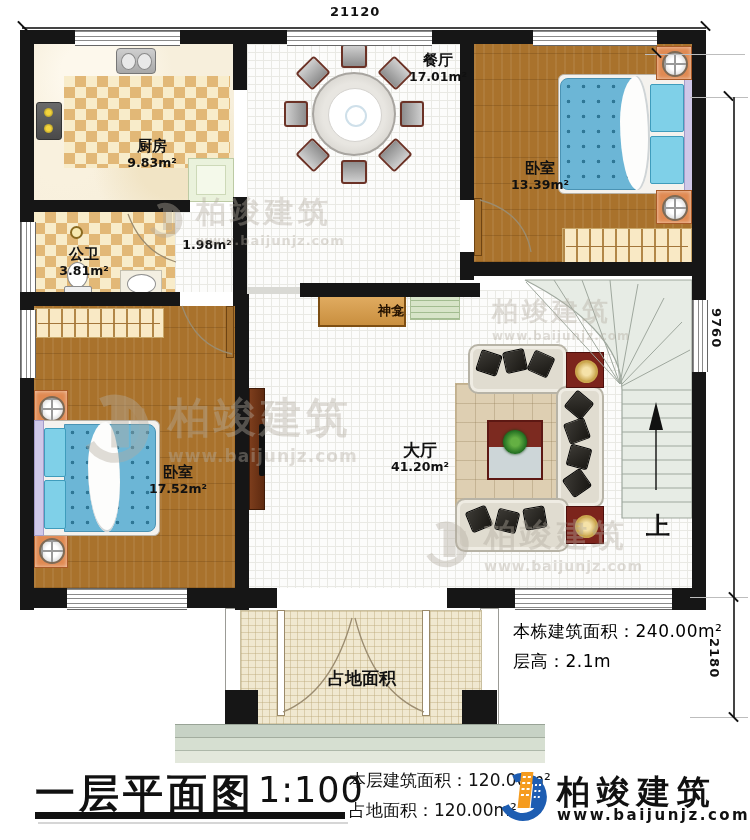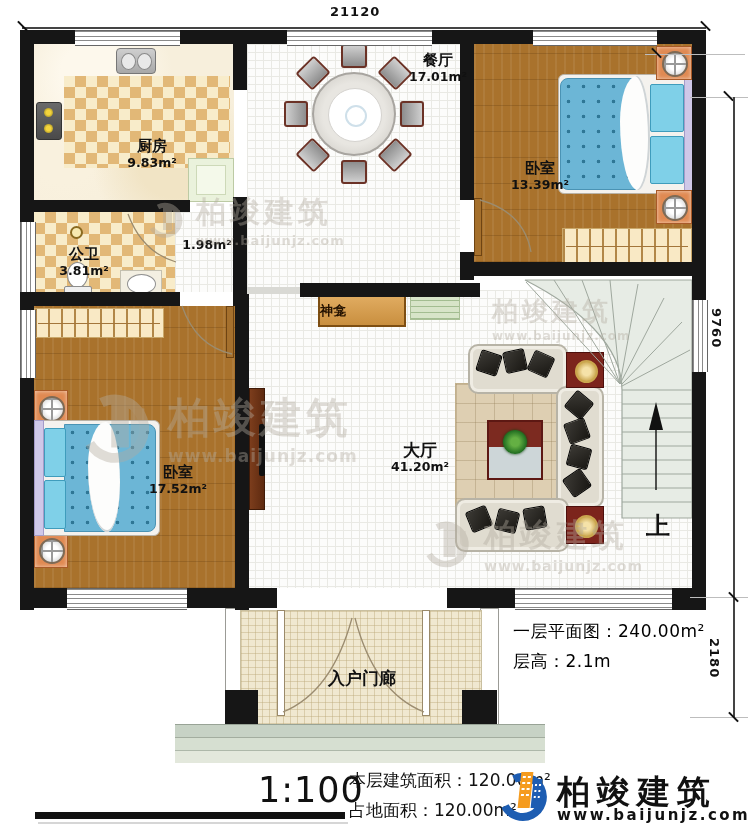--- a/index.html
+++ b/index.html
@@ -123,21 +123,21 @@
   <div class="abs" style="left:684px;top:74px;width:7px;height:118px;background:#cfc8e8;border:1px solid #a49bc8;"></div>
   <div class="lampbox" style="left:656px;top:46px;width:34px;height:32px;">
       <div class="lamp" style="left:5px;top:4px;"></div>
     </div>
   <div class="lampbox" style="left:656px;top:190px;width:34px;height:32px;">
       <div class="lamp" style="left:5px;top:4px;"></div>
     </div>
   <div class="abs hangers" style="left:562px;top:228px;width:128px;height:34px;"></div>
   <div class="abs" style="left:474px;top:198px;width:6px;height:56px;background:#a5702d;border:1px solid #6e4413;"></div>
 
-  <div class="abs" style="left:318px;top:295px;width:88px;height:32px;background:linear-gradient(#e0ab60,#c98f3f);border:2px solid #7d4e12;box-sizing:border-box;text-align:left;font-weight:700;font-size:13px;line-height:28px;color:#241200;">
+  <div class="abs" style="left:318px;top:295px;width:88px;height:32px;background:linear-gradient(#e0ab60,#c98f3f);border:2px solid #7d4e12;box-sizing:border-box;text-align:right;font-weight:700;font-size:13px;line-height:28px;color:#241200;">
     <span>神龛</span>
   </div>
   <div class="abs" style="left:410px;top:292px;width:48px;height:26px;background:#d7e4c8;background-image:repeating-linear-gradient(0deg,rgba(110,150,90,.5) 0 1px,transparent 1px 6px);border:1px solid #a9bf96;"></div>
 
   <div class="abs" style="left:249px;top:388px;width:14px;height:120px;background:linear-gradient(90deg,#7c3d1c,#5e2a10);border:1px solid #401b08;"></div>
   <div class="abs" style="left:259px;top:424px;width:6px;height:52px;background:#111;border-radius:2px;"></div>
   <div class="abs" style="left:455px;top:383px;width:112px;height:144px;background:#decfb2;border:1px solid #c2b08c;background-image:linear-gradient(rgba(140,120,80,.3) 1px,transparent 1px),linear-gradient(90deg,rgba(140,120,80,.3) 1px,transparent 1px);background-size:19px 19px;"></div>
   <div class="sofa" style="left:468px;top:344px;width:96px;height:46px;"></div>
   <div class="pillowD" style="left:478px;top:352px;transform:rotate(18deg);"></div>
   <div class="pillowD" style="left:504px;top:350px;transform:rotate(-12deg);"></div>
@@ -269,40 +269,40 @@
   </div>
   <div class="rlabel" style="left:178px;top:464px;">
     <div class="nm">卧室</div>
       <div class="ar">17.52m²</div>
   </div>
   <div class="rlabel" style="left:420px;top:440px;">
     <div class="nm" style="font-size:17px;">大厅</div>
       <div class="ar">41.20m²</div>
   </div>
   <div class="rlabel" style="left:362px;top:668px;">
-    <div class="nm" style="font-size:17px;">入户门廊</div>
+    <div class="nm" style="font-size:17px;">占地面积</div>
   </div>
 
   <div class="dim" style="left:330px;top:4px;">21120</div>
   <div class="dimline" style="left:22px;top:27px;width:684px;height:1.5px;"></div>
   <div class="tick" style="left:16px;top:25px;"></div>
   <div class="tick" style="left:699px;top:25px;"></div>
   <div class="ext" style="left:645px;top:54px;width:100px;height:1px;"></div>
   <div class="ext" style="left:690px;top:97px;width:58px;height:1px;"></div>
   <div class="tick" style="left:650px;top:52px;"></div>
   <div class="tick" style="left:722px;top:95px;"></div>
   <div class="dimline" style="left:733px;top:97px;width:1.5px;height:621px;"></div>
   <div class="ext" style="left:690px;top:597px;width:58px;height:1px;"></div>
   <div class="ext" style="left:690px;top:717px;width:58px;height:1px;"></div>
   <div class="tick" style="left:727px;top:596px;"></div>
   <div class="tick" style="left:727px;top:716px;"></div>
   <div class="vdim" style="left:724px;top:308px;">9760</div>
   <div class="vdim" style="left:722px;top:638px;">2180</div>
 
-  <div class="note" style="left:513px;top:620px;">一层平面图：240.00m²</div>
+  <div class="note" style="left:513px;top:620px;">本栋建筑面积：240.00m²</div>
   <div class="note" style="left:513px;top:650px;">层高：2.1m</div>
 
   <div class="wm" style="left:148px;top:192px;">
     <svg width="40" height="46" viewBox="0 0 40 44" style="position:static;">
         <path d="M4 30 A 15 15 0 1 0 10 9" stroke="currentColor" stroke-width="5" fill="none"></path>
         <rect x="15" y="7" width="9" height="25" fill="currentColor"></rect>
         <rect x="25" y="12" width="7" height="20" fill="currentColor" opacity=".85"></rect>
       </svg>
     <div>
         <div class="t1" style="font-size:30px;">柏竣建筑</div>
@@ -331,20 +331,21 @@
         <path d="M4 30 A 15 15 0 1 0 10 9" stroke="currentColor" stroke-width="5" fill="none"></path>
         <rect x="15" y="7" width="9" height="25" fill="currentColor"></rect>
         <rect x="25" y="12" width="7" height="20" fill="currentColor" opacity=".85"></rect>
       </svg>
     <div>
         <div class="t1" style="font-size:32px;">柏竣建筑</div>
         <div class="t2" style="font-size:14px;">www.baijunjz.com</div>
       </div>
   </div>
 
+  <div class="bigtitle" style="left:35px;top:766px;">一层平面图</div>
   <div class="scale" style="left:258px;top:770px;">1:100</div>
   <div class="abs" style="left:35px;top:812px;width:310px;height:7px;background:#111;"></div>
   <div class="abs" style="left:38px;top:822px;width:310px;height:2px;background:#d6d6d6;"></div>
   <div class="tbnote" style="left:349px;top:769px;">本层建筑面积：120.00m²</div>
   <div class="tbnote" style="left:349px;top:799px;">占地面积：120.00m²</div>
 
   <svg width="54" height="60" viewBox="0 0 54 60" style="left:496px;top:766px;">
     <path d="M9 40 A 20 20 0 1 0 18 13" stroke="#1d5db2" stroke-width="8" fill="none"></path>
     <g transform="skewX(-6) translate(4,0)">
       <rect x="22" y="6" width="12" height="36" fill="#f59b1e"></rect>

